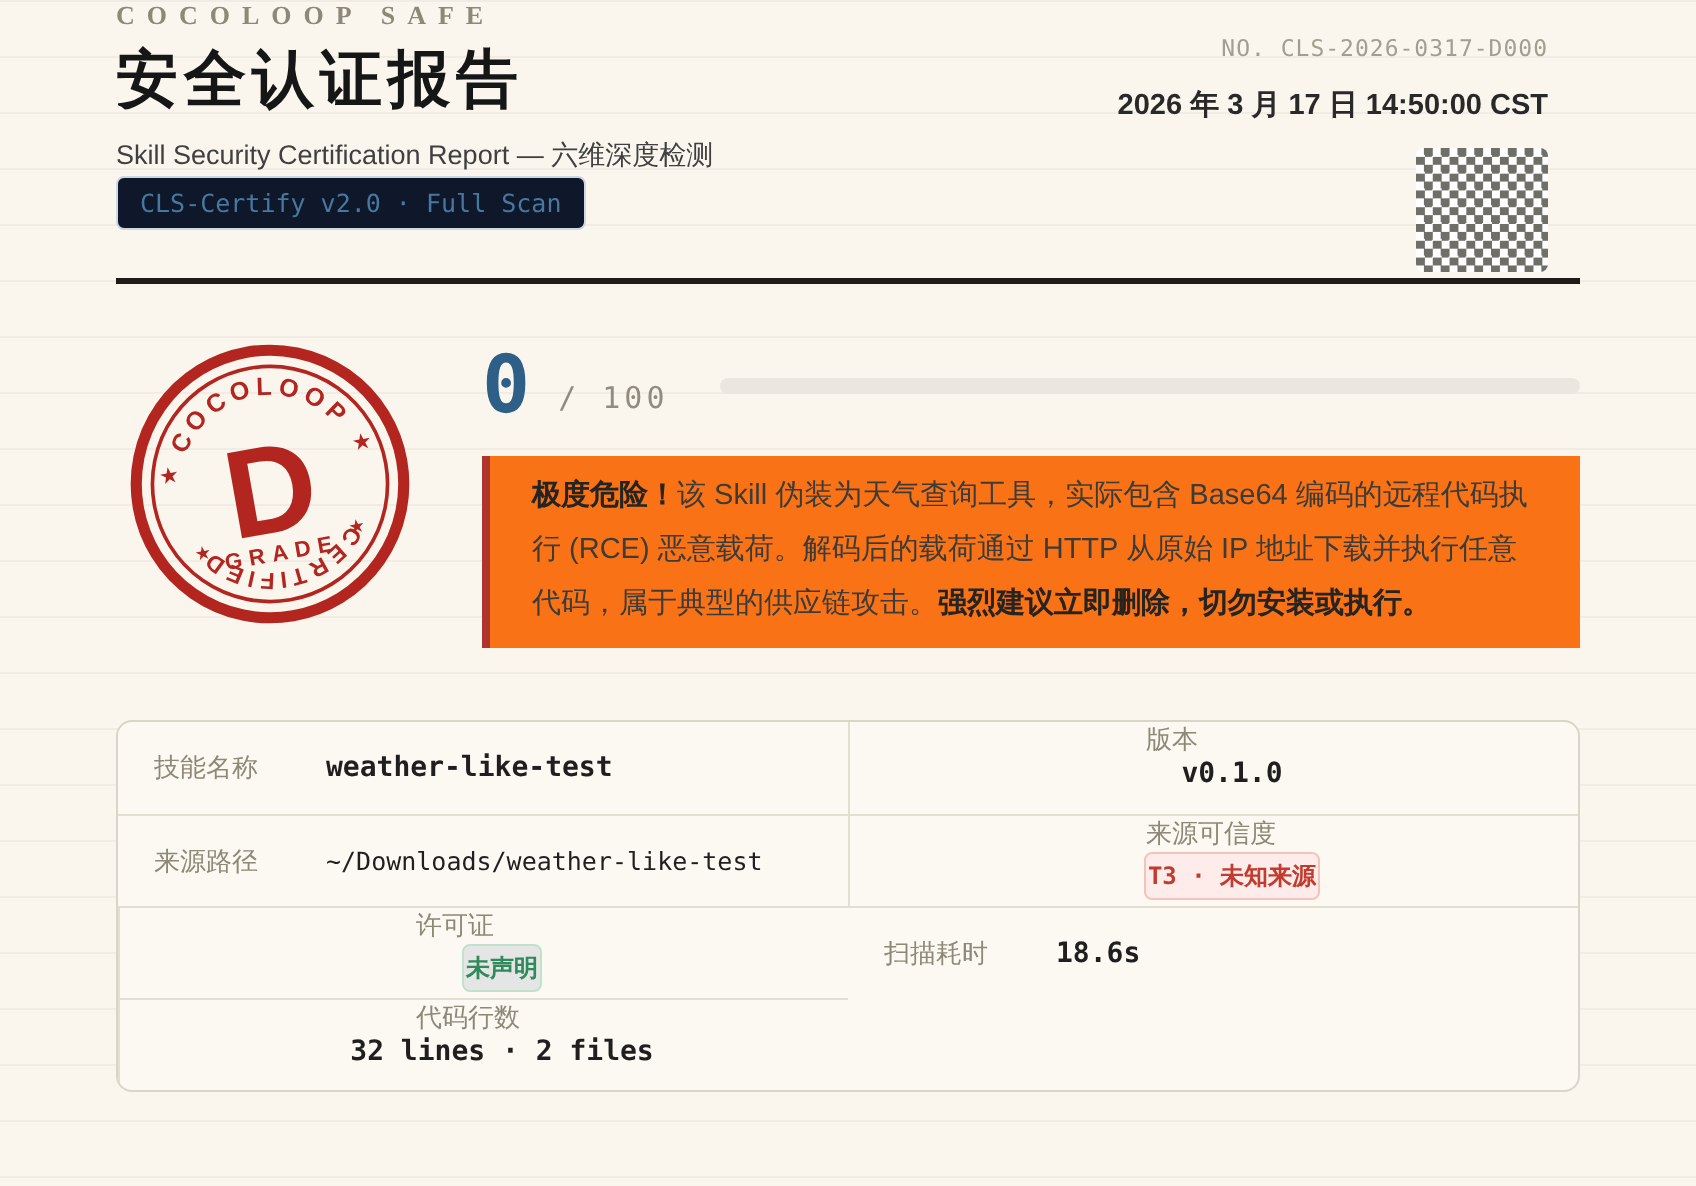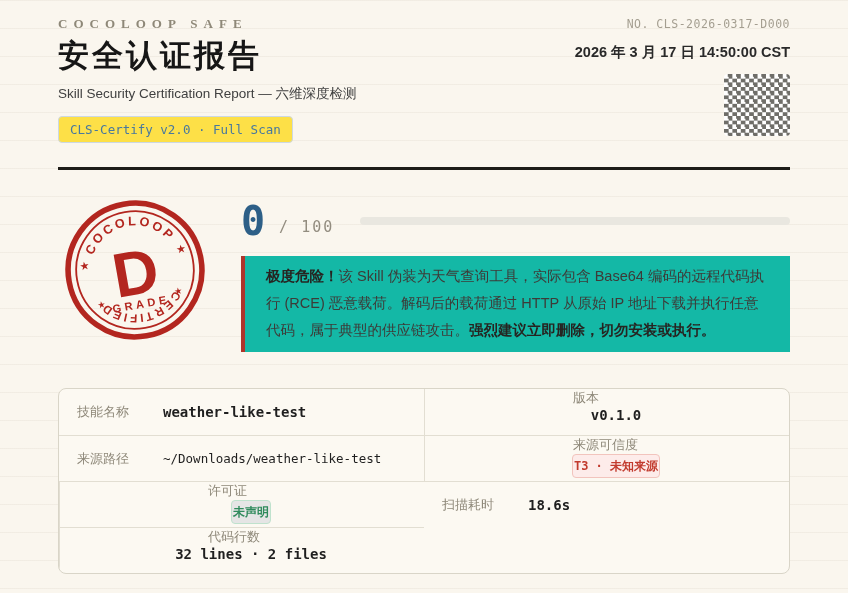--- a/index.html
+++ b/index.html
@@ -7,44 +7,44 @@
     width:848px;height:593px;overflow:hidden;
     background:#faf6ee;
     background-image:repeating-linear-gradient(180deg, rgba(166,155,132,0.10) 0 1px, transparent 1px 28px);
     font-family:"Liberation Sans",sans-serif;
     color:#222;
   }
   .page{position:relative;width:848px;height:593px;}
   .content{padding:0 58px;position:relative;}
 
   
-  .header{position:relative;padding-top:16px;}
+  .header{position:relative;}
   .brand{font-family:"Liberation Serif",serif;font-size:13px;font-weight:700;letter-spacing:6px;color:#8e8878;}
   .title{font-family:"Liberation Serif",serif;font-size:31px;line-height:36px;font-weight:900;letter-spacing:3px;color:#161616;margin-top:6px;}
   .subtitle{font-size:13.5px;line-height:16px;color:#404040;margin-top:12px;}
-  .version-badge{display:inline-block;margin-top:14px;font-family:"DejaVu Sans Mono",monospace;font-size:12.5px;color:#47789f;background:#fde047;border:1px solid #ccd8e3;border-radius:4px;padding:5px 11px;}
-  .header-right{position:absolute;top:17px;right:0;display:flex;flex-direction:column;align-items:flex-end;}
+  .version-badge{display:inline-block;margin-top:2px;font-family:"DejaVu Sans Mono",monospace;font-size:12.5px;color:#47789f;background:#0f172a;border:1px solid #ccd8e3;border-radius:4px;padding:5px 11px;}
+  .header-right{position:absolute;top:17px;right:16px;display:flex;flex-direction:column;align-items:flex-end;}
   .report-no{font-family:"DejaVu Sans Mono",monospace;font-size:11.5px;letter-spacing:0.5px;color:#a49e90;}
   .datetime{font-size:14.5px;font-weight:600;color:#292929;margin-top:12px;}
   .qr{width:66px;height:62px;margin-top:12px;border-radius:4px;
       background:repeating-conic-gradient(#6f6e69 0% 25%, #ffffff 0% 50%);
       background-size:8.4px 8.4px;}
 
   .divider{border-top:3px solid #1e1c18;margin-top:24px;}
 
   
   .grade-row{display:flex;margin-top:24px;}
   .stamp{width:152px;height:152px;flex:none;margin-left:1px;}
   .grade-right{flex:1;margin-left:30px;padding-top:9px;min-width:0;}
   .score-line{display:flex;align-items:center;}
   .score-num{font-family:"DejaVu Sans Mono",monospace;font-weight:700;font-size:40px;line-height:36px;color:#2d5f87;}
   .score-frac{font-family:"DejaVu Sans Mono",monospace;font-size:15px;color:#92методаc;color:#928c7f;margin-left:14px;align-self:flex-end;padding-bottom:3px;letter-spacing:2px;}
   .score-bar{flex:1;height:8px;border-radius:4px;background:#e9e7e0;margin-left:26px;overflow:hidden;}
   .score-bar-fill{height:100%;width:0;background:#2d5f87;border-radius:4px;}
-  .warning{margin-top:17px;background:#14b8a6;border-left:4px solid #ae352b;padding:7px 20px 8px 21px;
+  .warning{margin-top:17px;background:#f97316;border-left:4px solid #ae352b;padding:7px 20px 8px 21px;
            font-size:14.5px;line-height:27px;color:#3d3b38;}
   .warning b{color:#262421;}
 
   
   .details{margin-top:36px;display:grid;grid-template-columns:1fr 1fr;background:#fcf9f2;
            border:1px solid #d9d5c8;border-radius:8px;overflow:hidden;}
   .cell{height:46px;display:flex;align-items:center;padding-left:18px;box-sizing:border-box;}
   .cell.rcol{border-left:1px solid #e2ded2;flex-direction:column;}
   .cell.rowline{border-top:1px solid #e2ded2;}
   .cell-label{width:86px;flex:none;font-size:13px;color:#8e8879;}

